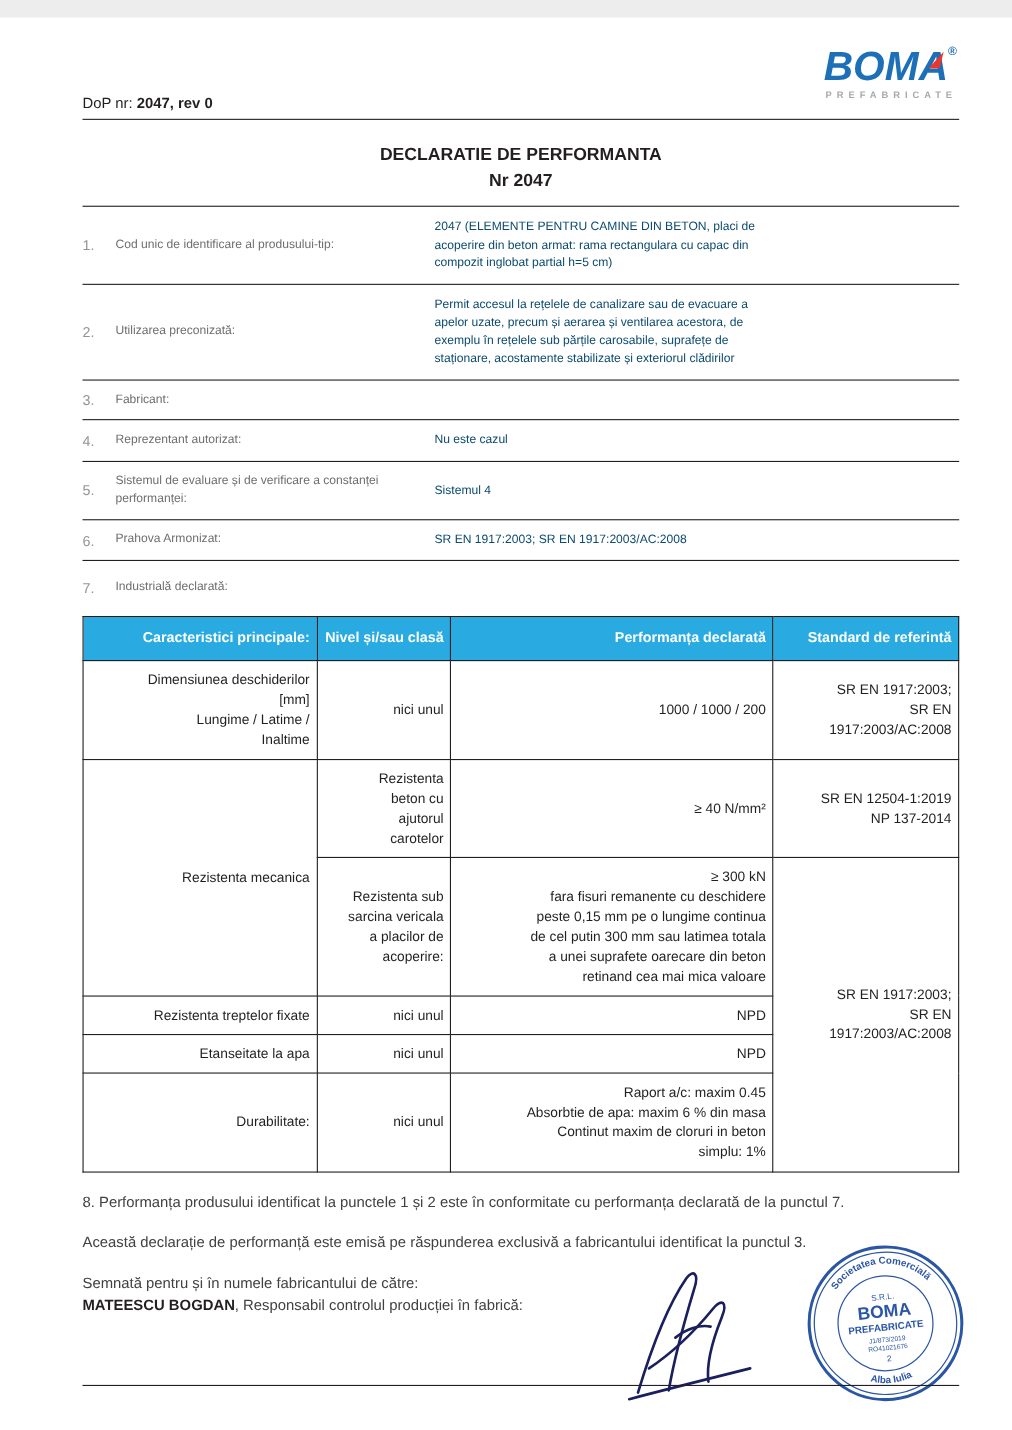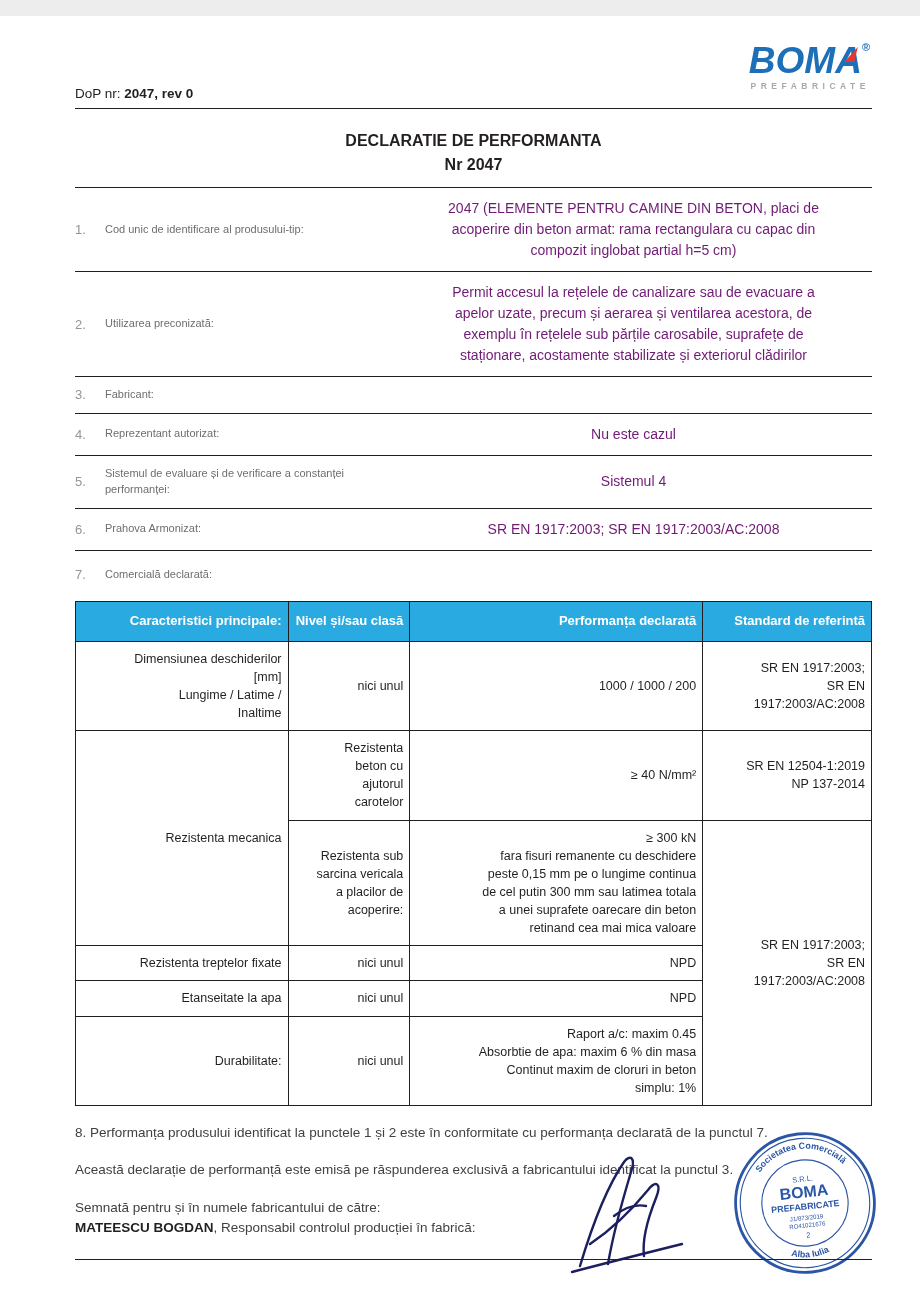--- a/index.html
+++ b/index.html
@@ -20,21 +20,21 @@
   .logo-sub{font-size:8.5px;letter-spacing:4.5px;color:#a7a9ac;margin-top:2px;font-weight:bold;}
 
   
   .title{text-align:center;font-weight:bold;color:#231f20;font-size:16px;margin-top:20px;line-height:1.5;margin-bottom:10px;}
 
   
   .items{border-top:1px solid #231f20;}
   .item{display:flex;align-items:center;border-bottom:1px solid #231f20;padding:10px 0;}
   .item-num{flex:0 0 30px;color:#939598;font-size:13px;}
   .item-label{flex:0 0 278px;color:#6d6e71;font-size:11px;padding-right:12px;line-height:1.45;}
-  .item-value{flex:1;text-align:center;font-size:14px;color:#701a75;line-height:1.5;}
+  .item-value{flex:1;font-size:11px;color:#0c4a6e;line-height:1.5;}
   .item7{display:flex;align-items:center;padding:16px 0 10px;}
 
   
   table.perf{width:100%;border-collapse:collapse;margin-top:8px;font-size:12.5px;color:#231f20;}
   table.perf th,table.perf td{border:1px solid #231f20;text-align:right;vertical-align:middle;
         padding:8px 6px;line-height:1.45;}
   table.perf thead th{background:#29abe2;color:#ffffff;font-size:13px;font-weight:bold;padding:10px 6px;}
 
   
   .fp{font-size:13.5px;line-height:1.5;margin:17px 0 0;color:#414042;max-width:100%;}
@@ -103,21 +103,21 @@
       </div>
       <div class="item">
         <div class="item-num">6.</div>
         <div class="item-label">Prahova Armonizat:</div>
         <div class="item-value ml">SR EN 1917:2003; SR EN 1917:2003/AC:2008</div>
       </div>
     </div>
 
     <div class="item7">
       <div class="item-num">7.</div>
-      <div class="item-label">Comercială declarată:</div>
+      <div class="item-label">Industrială declarată:</div>
     </div>
 
     <table class="perf">
       <colgroup>
         <col style="width:26.7%">
           <col style="width:15.3%">
           <col style="width:36.8%">
           <col style="width:21.2%">
       </colgroup>
       <thead>

